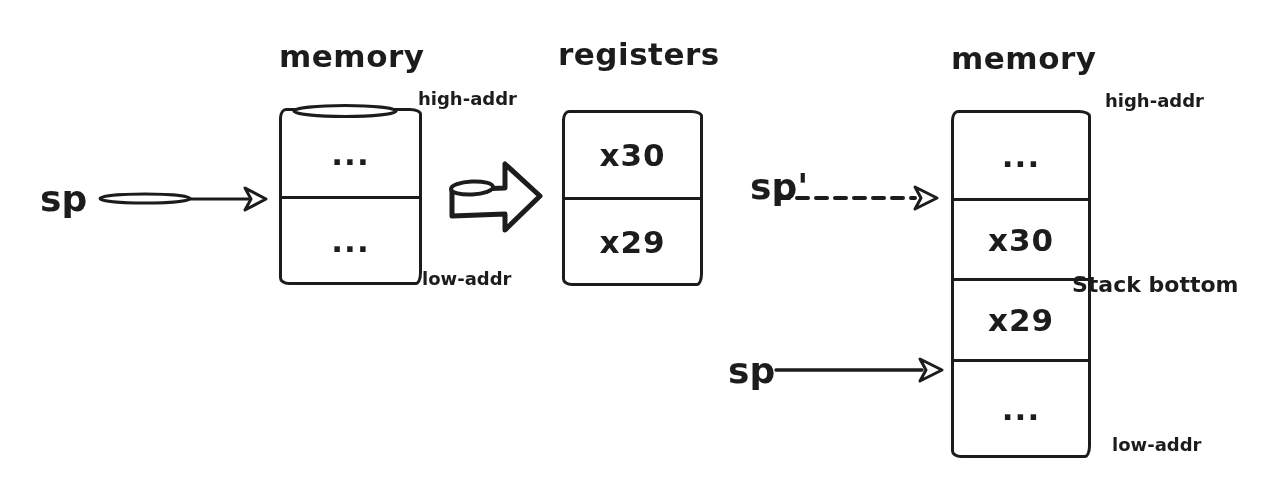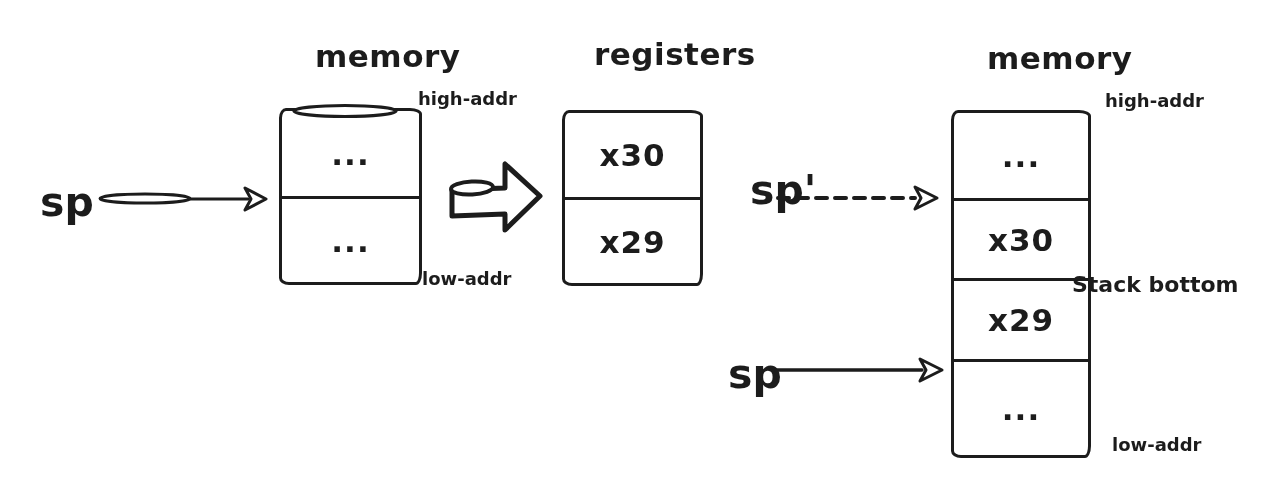--- a/index.html
+++ b/index.html
@@ -1,34 +1,34 @@
 <!DOCTYPE html>
 <html style="--ink: #1c1c1c; --bg: #ffffff;"><head>
 <meta charset="utf-8">
 <style>
   :root { --ink:#1c1c1c; --bg:#ffffff; }
   * { margin:0; padding:0; box-sizing:border-box; }
   html,body { background:var(--bg); }
   body { font-family:"DejaVu Sans", sans-serif; color:var(--ink); }
   .canvas { position:relative; width:1280px; height:498px; background:var(--bg); overflow:hidden; }
   .abs { position:absolute; }
-  .title { font-size:31px; font-weight:700; text-align:center; letter-spacing:.5px;margin-left:36px; }
+  .title { font-size:31px; font-weight:700; text-align:center; letter-spacing:.5px; }
   .box {
     border:3px solid var(--ink);
     display:flex; flex-direction:column;
     border-radius:7px 12px 6px 10px / 10px 6px 12px 7px;
     background:var(--bg);
   }
   .cell {
     display:flex; align-items:center; justify-content:center;
     font-size:31px; font-weight:700; letter-spacing:1px;
   }
   .cell + .cell { border-top:3px solid var(--ink); }
   .addr-label { font-size:18px; font-weight:700; white-space:nowrap; }
-  .sp-label { font-size:41px; font-weight:700; white-space:nowrap; }
+  .sp-label { font-size:36px; font-weight:700; white-space:nowrap; }
   .note { font-size:22px; font-weight:700; text-align:center; line-height:26px; white-space:nowrap; }
   svg { display:block; overflow:visible; }
   .stroke { stroke:var(--ink); fill:none; stroke-linecap:round; stroke-linejoin:round; }
   .fillwhite { fill:var(--bg); stroke:var(--ink); stroke-linejoin:round; stroke-linecap:round; }
 </style>
 </head>
 <body>
 
 <div class="canvas">
 

